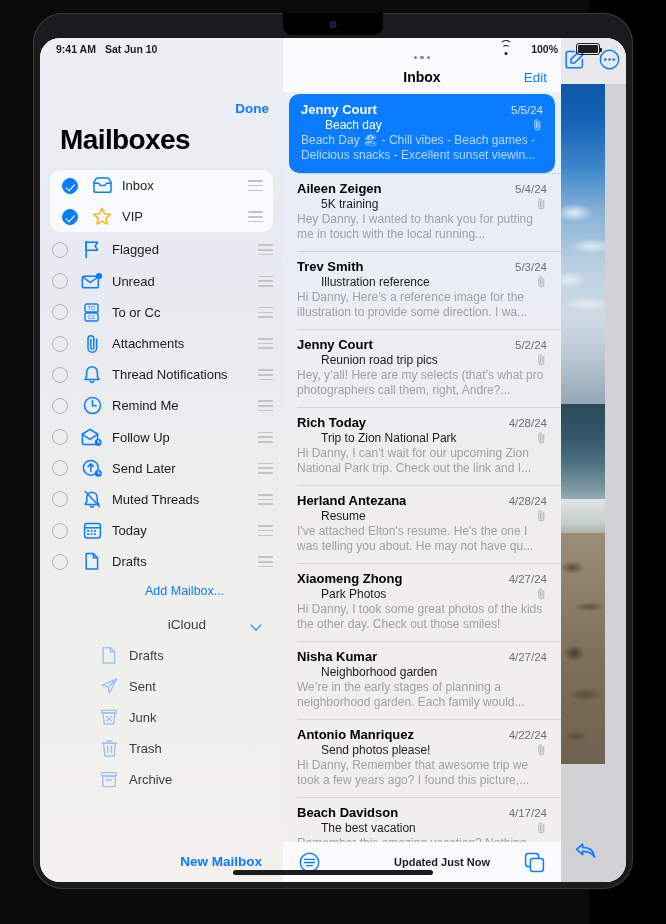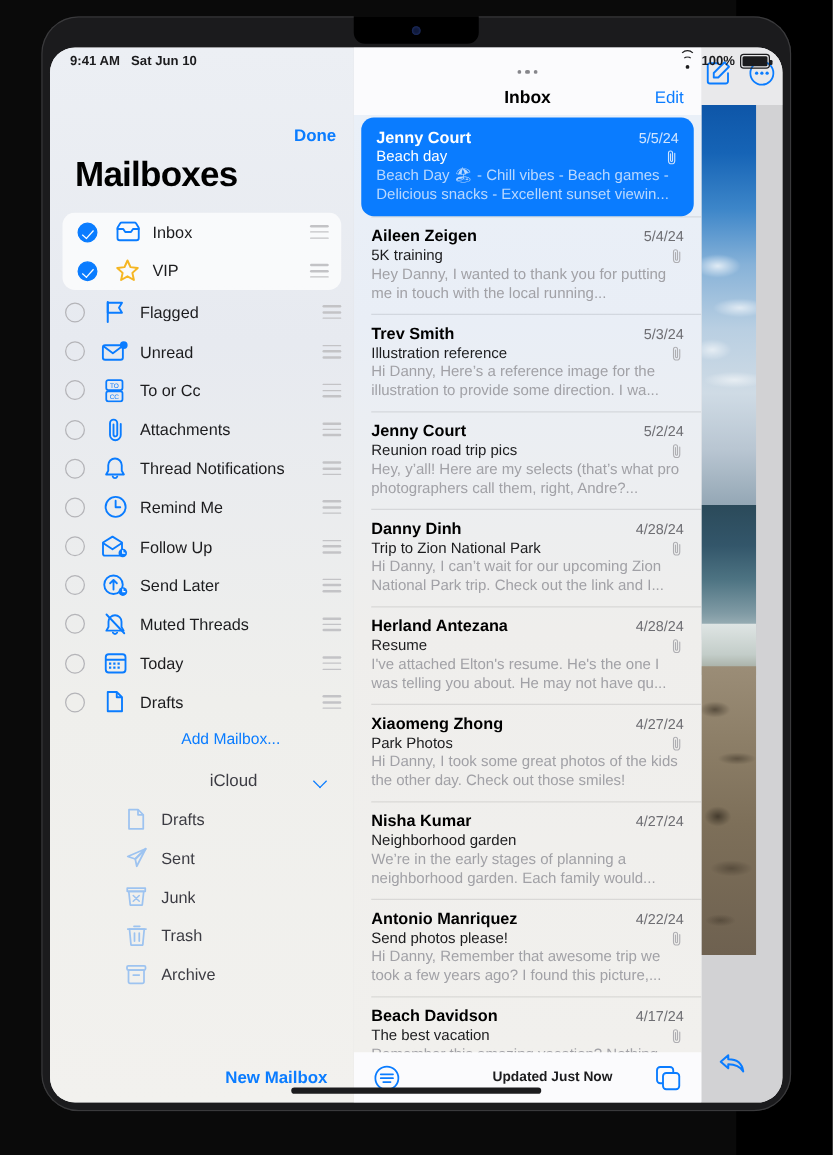--- a/index.html
+++ b/index.html
@@ -45,21 +45,21 @@
   }
 
   
   .statusbar {
     position: absolute; left: 0; top: 0; width: 586px; height: 22px;
     display: flex; align-items: center;
     font-size: 10.5px; font-weight: bold; color: #1c1c1e;
     z-index: 30;
   }
   .sb-left { position: absolute; left: 16px; display: flex; gap: 9px; align-items: baseline; }
-  .sb-right { position: absolute; right: 10px; display: flex; gap: 4px; align-items: center; }
+  .sb-right { position: absolute; right: 26px; display: flex; gap: 18px; align-items: center; }
   .wifi-ico { display: inline-block; width: 14px; height: 11px; position: relative; }
   .wifi-ico i {
     position: absolute; left: 50%; bottom: 0; transform: translateX(-50%);
     border: 1.5px solid #1c1c1e; border-color: #1c1c1e transparent transparent transparent;
     border-radius: 50%;
   }
   .wifi-ico i:nth-child(1) { width: 13px; height: 13px; bottom: 2px; }
   .wifi-ico i:nth-child(2) { width: 8px; height: 8px; bottom: 2px; }
   .wifi-ico i:nth-child(3) {
     width: 3px; height: 3px; bottom: 0; border-radius: 50%;
@@ -189,21 +189,21 @@
   .msg + .msg:before {
     content: ""; position: absolute; left: 14px; right: 0; top: 0;
     height: 1px; background: rgba(60,60,67,0.13);
   }
   .msg-top { display: flex; align-items: baseline; }
   .msg-from {
     font-size: 13px; font-weight: bold; color: #000;
     white-space: nowrap; overflow: hidden; text-overflow: ellipsis;
   }
   .msg-date { margin-left: auto; font-size: 11.5px; color: #6e6e73; padding-left: 6px; flex: none; }
-  .msg-sub-row { display: flex; align-items: flex-end; margin-top: 1px; }
+  .msg-sub-row { display: flex; align-items: flex-start; margin-top: 1px; margin-left: 24px; }
   .msg-sub { font-size: 12px; color: #1c1c1e; white-space: nowrap; overflow: hidden; text-overflow: ellipsis; }
   .clip {
     margin-left: auto; flex: none; width: 12px; height: 13px;
     display: flex; align-items: center; justify-content: center;
   }
   .msg-prev {
     margin-top: 1px; font-size: 12px; line-height: 15px; color: #a1a1a6;
     display: -webkit-box; -webkit-line-clamp: 2; -webkit-box-orient: vertical;
     overflow: hidden;
   }
@@ -691,21 +691,21 @@
               <svg width="9" height="12" viewBox="0 0 9 12">
                   <path d="M6.8 2.7 V8.5 A2.5 2.5 0 0 1 1.8 8.5 V2.4 A1.6 1.6 0 0 1 5 2.4 V8.4 A0.8 0.8 0 0 1 3.4 8.4 V3" fill="none" stroke="#aeaeb2" stroke-width="0.9" stroke-linecap="round"></path>
                 </svg>
             </span>
           </div>
           <div class="msg-prev">Hey, y’all! Here are my selects (that’s what pro photographers call them, right, Andre?...</div>
         </div>
 
         <div class="msg">
           <div class="msg-top">
-            <span class="msg-from">Danny Dinh</span>
+            <span class="msg-from">Rich Today</span>
             <span class="msg-date">4/28/24</span>
           </div>
           <div class="msg-sub-row">
             <span class="msg-sub">Trip to Zion National Park</span>
             <span class="clip">
               <svg width="9" height="12" viewBox="0 0 9 12">
                   <path d="M6.8 2.7 V8.5 A2.5 2.5 0 0 1 1.8 8.5 V2.4 A1.6 1.6 0 0 1 5 2.4 V8.4 A0.8 0.8 0 0 1 3.4 8.4 V3" fill="none" stroke="#aeaeb2" stroke-width="0.9" stroke-linecap="round"></path>
                 </svg>
             </span>
           </div>

